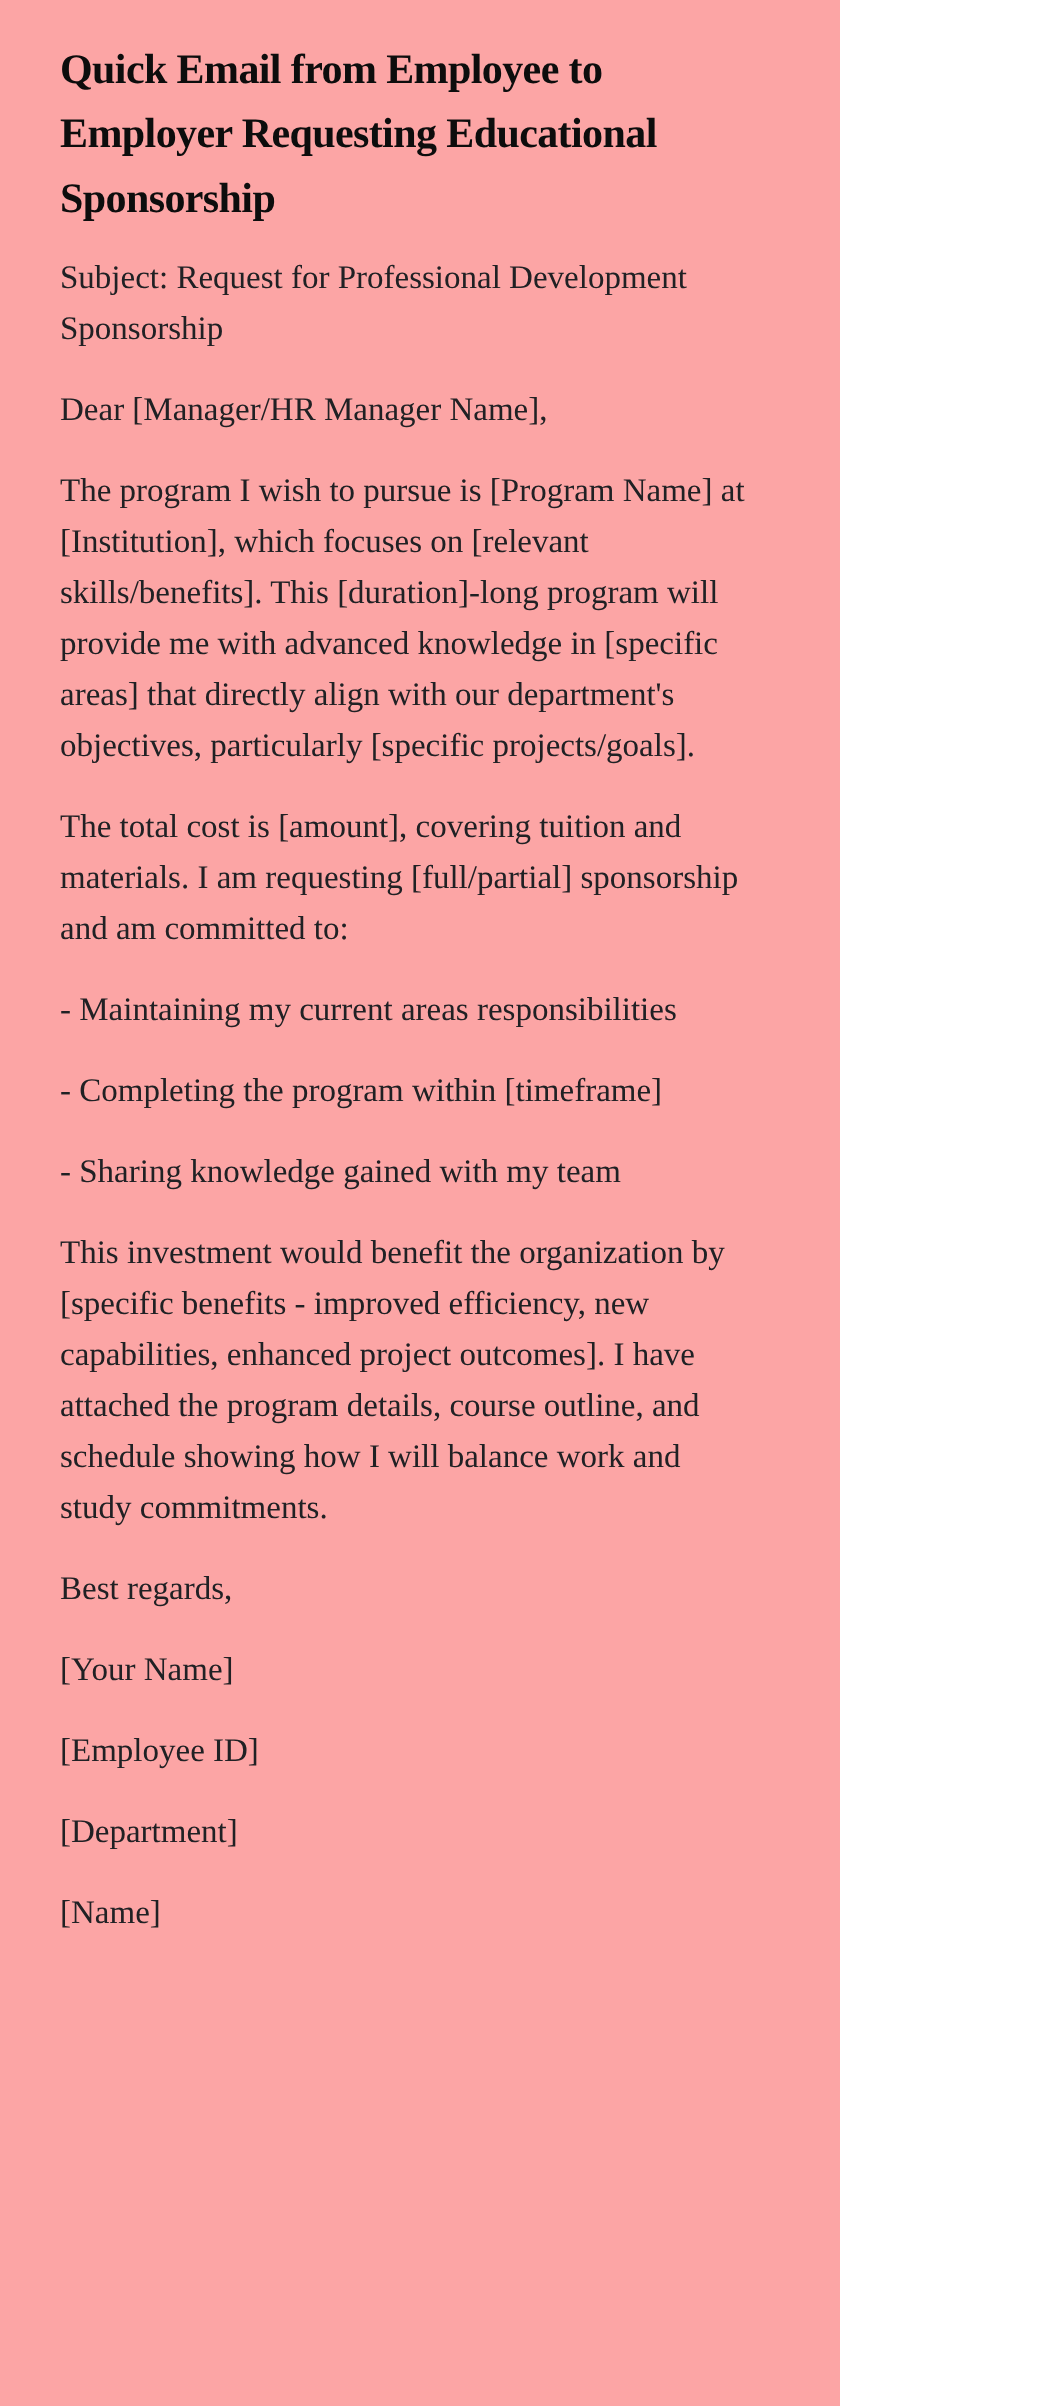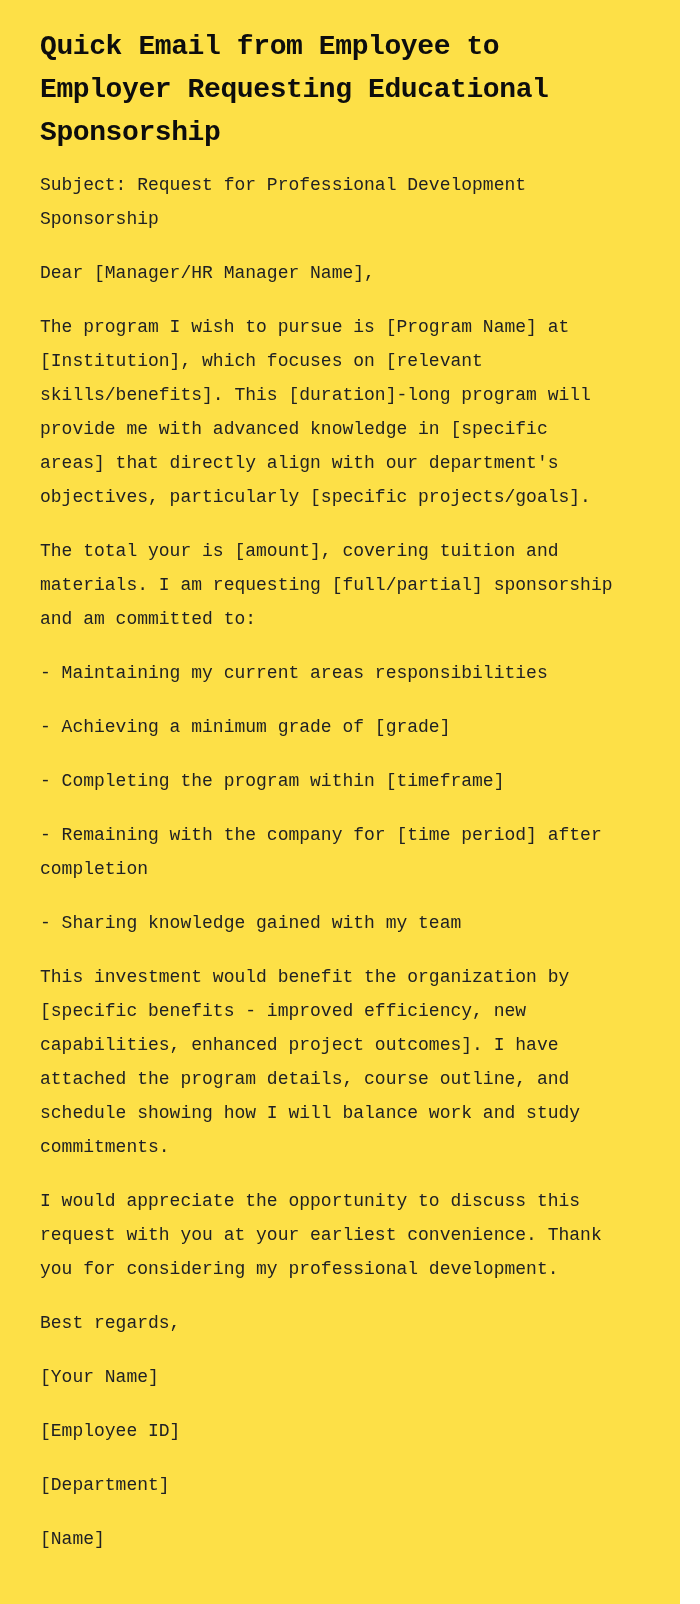--- a/index.html
+++ b/index.html
@@ -1,67 +1,64 @@
 <!DOCTYPE html>
 <html><head>
 <meta charset="utf-8">
 <style>
   html, body {
     margin: 0;
     padding: 0;
     background: #ffffff;
   }
   .page {
-    width: 680px;
+    width: 560px;
     height: 1604px;
-    background: #fde047;
+    background: #fca5a5;
     box-sizing: border-box;
     padding: 25px 60px 0 40px;
     overflow: hidden;
-    font-family: Liberation Mono, monospace;
+    font-family: Liberation Serif, serif;
     color: #202124;
   }
   .doc-title {
     font-size: 28px;
     font-weight: 700;
     line-height: 43px;
     letter-spacing: -0.4px;
     color: #0d0d0d;
     margin: 0 0 2px 0;
     max-width: 560px;
   }
   .doc-body p {
-    font-size: 18px;
+    font-size: 22px;
     font-weight: 400;
     line-height: 34px;
     margin: 20px 0 0 0;
     max-width: 582px;
     color: #202124;
   }
   .doc-body p:first-child {
     margin-top: 14px;
   }
 </style>
 </head>
 <body>
 
 <div class="page">
   <h1 class="doc-title">Quick Email from Employee to Employer Requesting Educational Sponsorship</h1>
 
   <div class="doc-body">
     <p>Subject: Request for Professional Development Sponsorship</p>
     <p>Dear [Manager/HR Manager Name],</p>
     <p>The program I wish to pursue is [Program Name] at [Institution], which focuses on [relevant skills/benefits]. This [duration]-long program will provide me with advanced knowledge in [specific areas] that directly align with our department's objectives, particularly [specific projects/goals].</p>
-    <p>The total your is [amount], covering tuition and materials. I am requesting [full/partial] sponsorship and am committed to:</p>
+    <p>The total cost is [amount], covering tuition and materials. I am requesting [full/partial] sponsorship and am committed to:</p>
     <p>- Maintaining my current areas responsibilities</p>
-    <p>- Achieving a minimum grade of [grade]</p>
     <p>- Completing the program within [timeframe]</p>
-    <p>- Remaining with the company for [time period] after completion</p>
     <p>- Sharing knowledge gained with my team</p>
     <p>This investment would benefit the organization by [specific benefits - improved efficiency, new capabilities, enhanced project outcomes]. I have attached the program details, course outline, and schedule showing how I will balance work and study commitments.</p>
-    <p>I would appreciate the opportunity to discuss this request with you at your earliest convenience. Thank you for considering my professional development.</p>
     <p>Best regards,</p>
     <p>[Your Name]</p>
     <p>[Employee ID]</p>
     <p>[Department]</p>
     <p>[Name]</p>
   </div>
 </div>
 
 </body></html>

